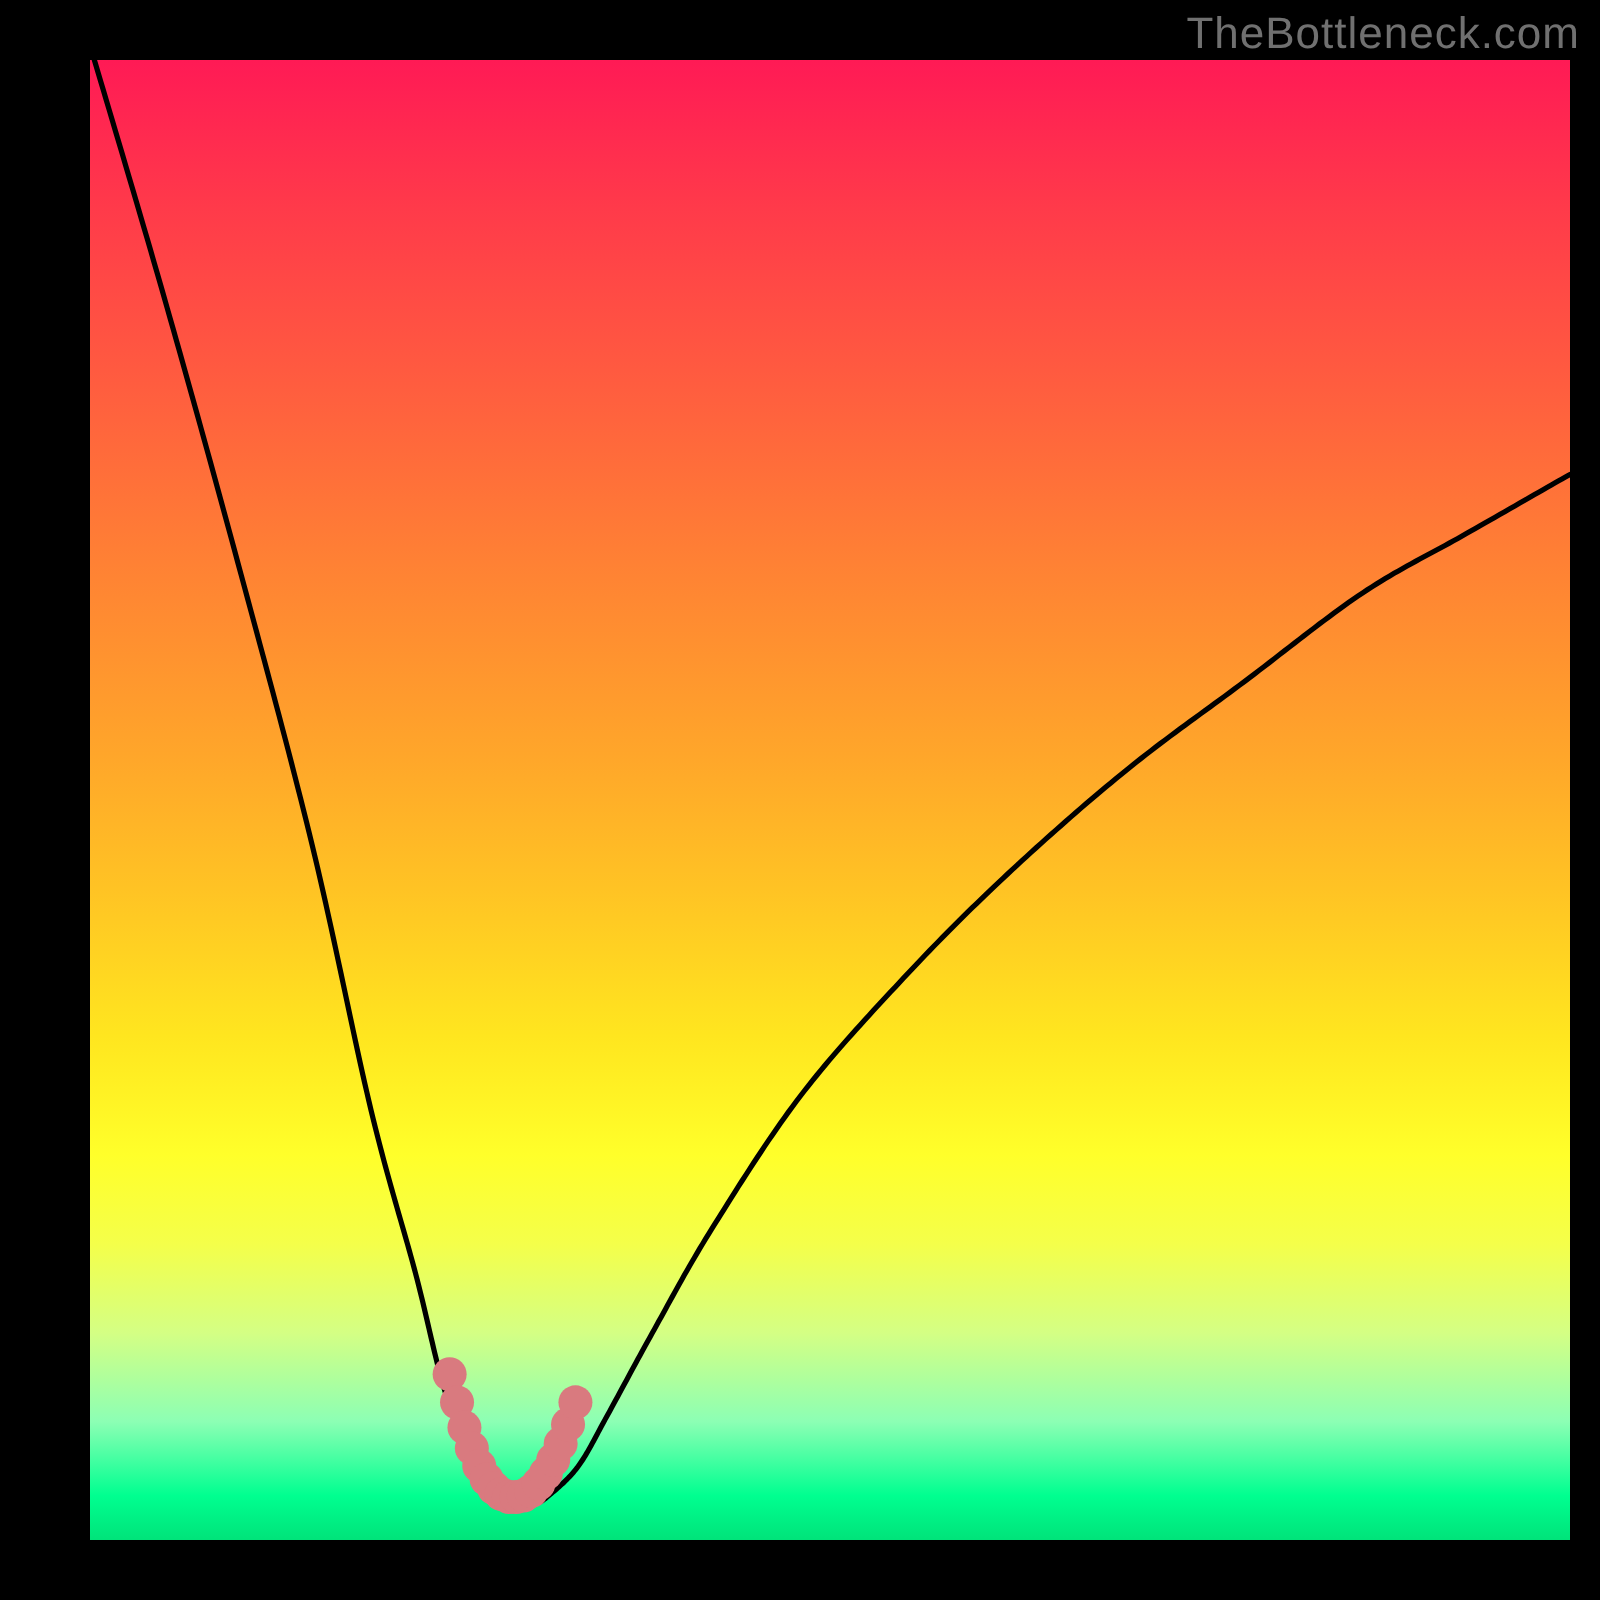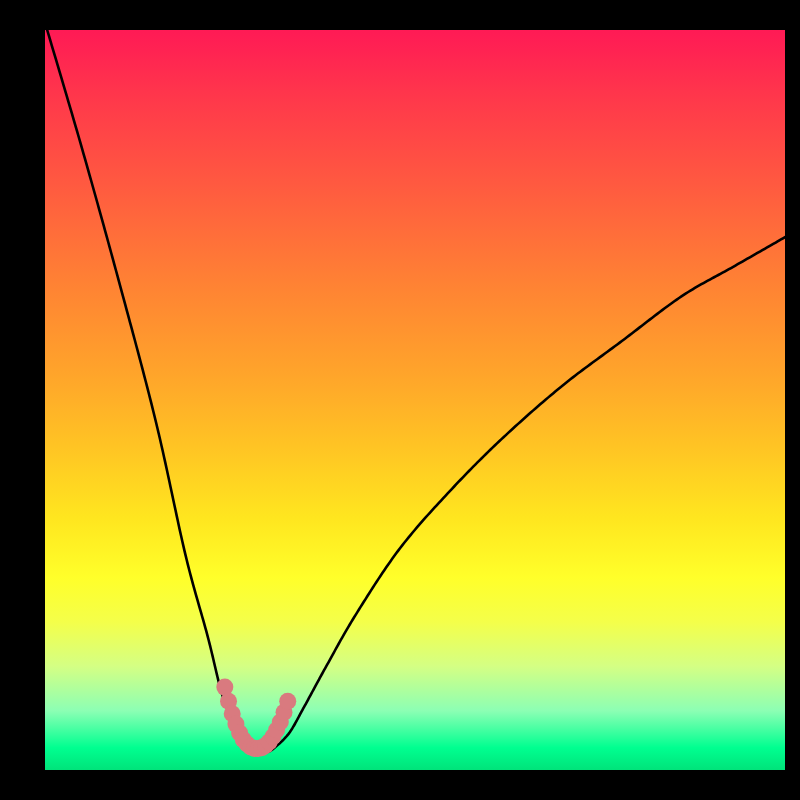--- a/index.html
+++ b/index.html
@@ -73,13 +73,14 @@
         <circle cx="216.82" cy="717.80" r="8.5" fill="#d97a7f"></circle>
         <circle cx="220.52" cy="715.58" r="8.5" fill="#d97a7f"></circle>
         <circle cx="224.22" cy="711.88" r="8.5" fill="#d97a7f"></circle>
         <circle cx="227.92" cy="706.70" r="8.5" fill="#d97a7f"></circle>
         <circle cx="231.62" cy="700.04" r="8.5" fill="#d97a7f"></circle>
         <circle cx="235.32" cy="691.90" r="8.5" fill="#d97a7f"></circle>
         <circle cx="239.02" cy="682.28" r="8.5" fill="#d97a7f"></circle>
         <circle cx="242.72" cy="671.18" r="8.5" fill="#d97a7f"></circle>
       </svg>
   </div>
+  <div class="watermark">TheBottleneck.com</div>
 </div>
 
 </body></html>

